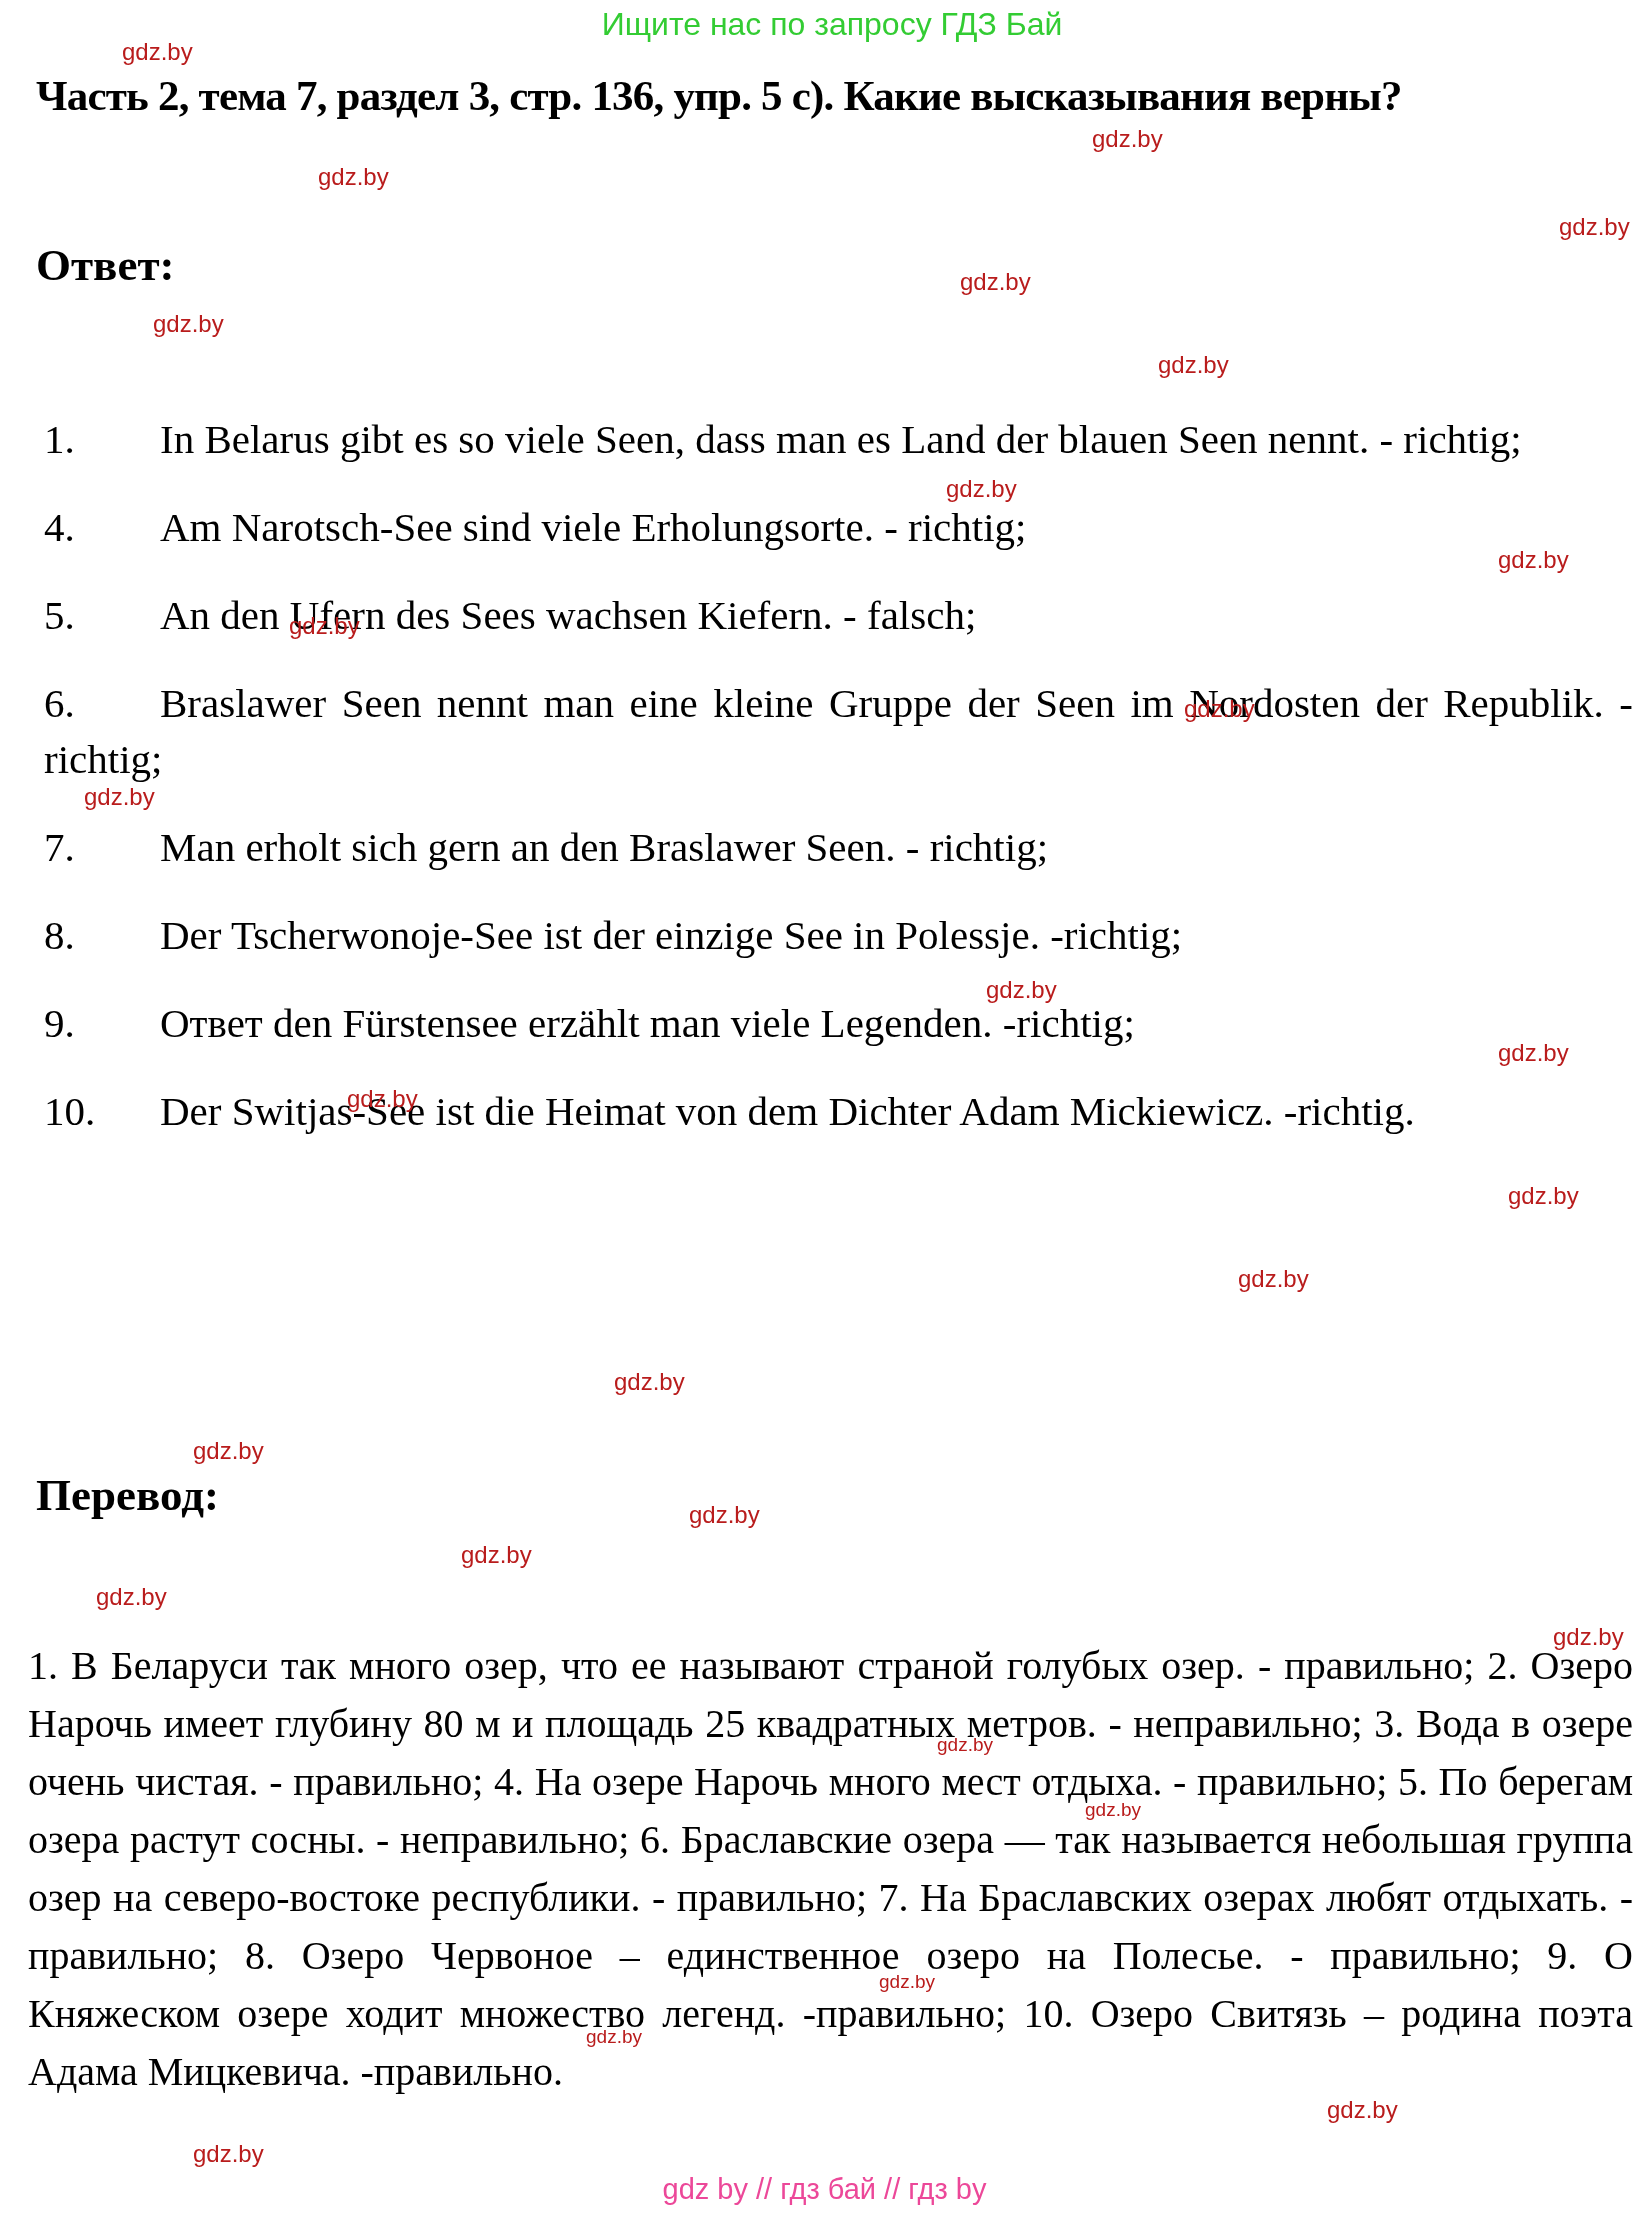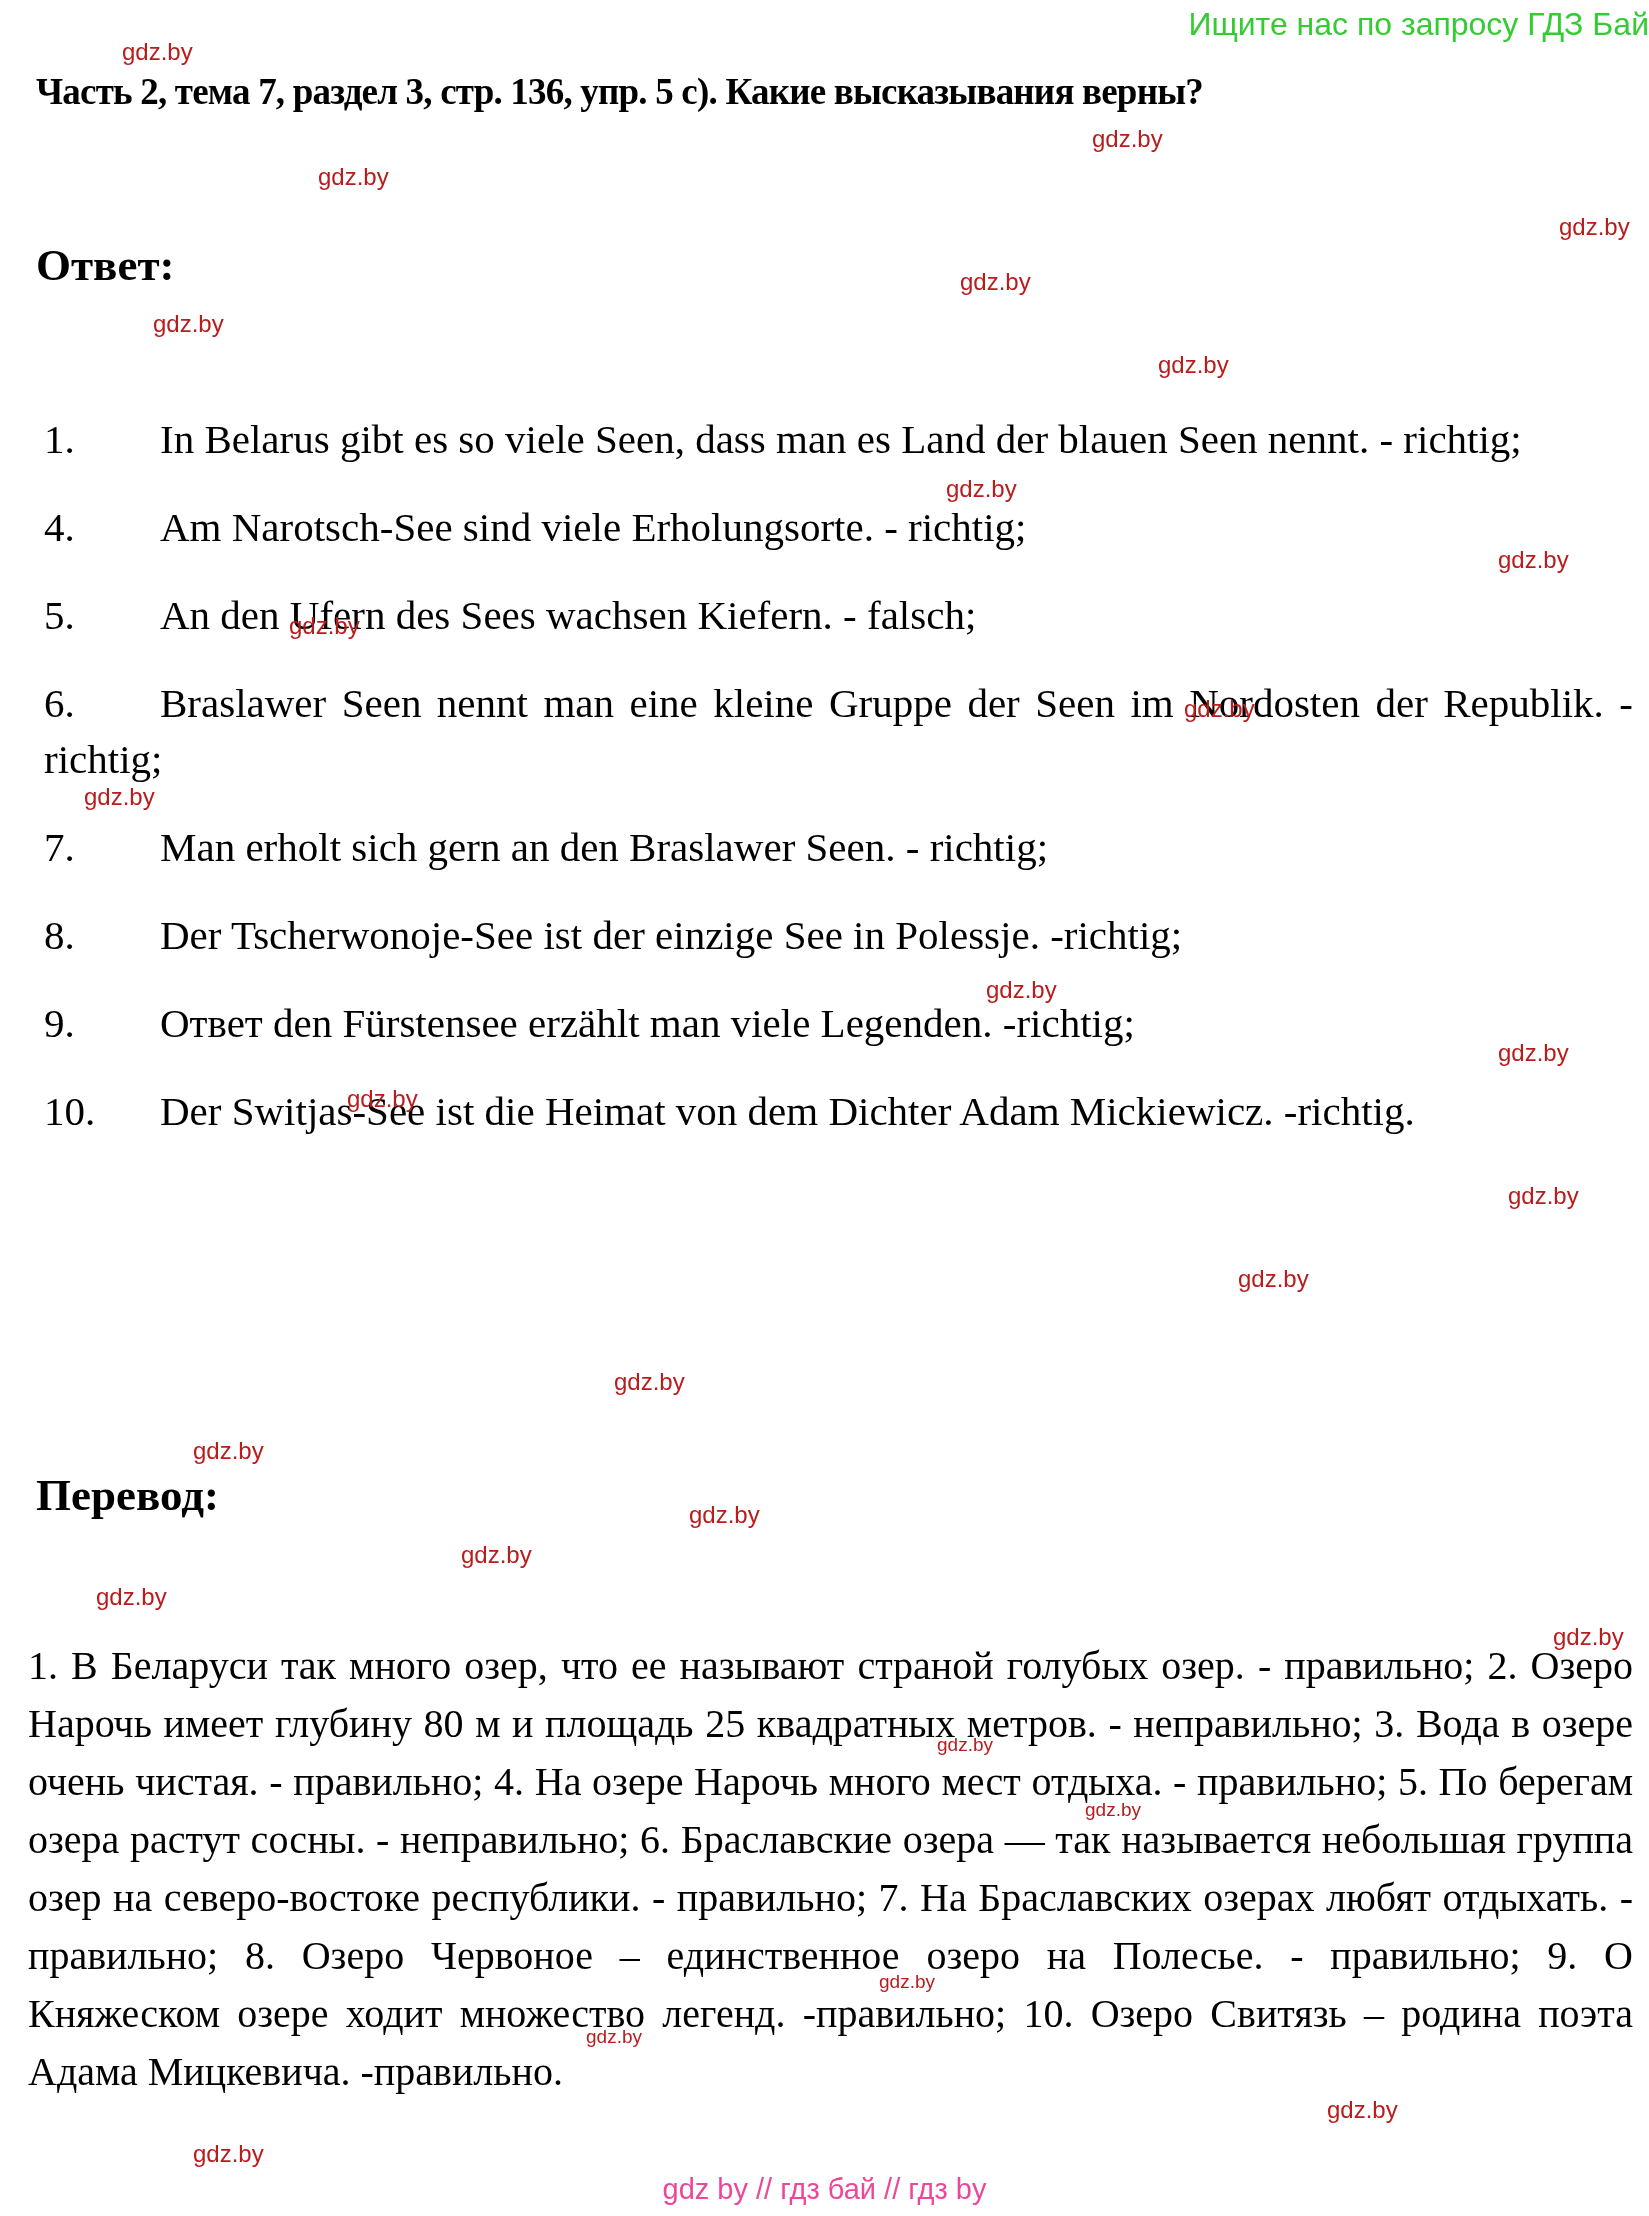--- a/index.html
+++ b/index.html
@@ -14,32 +14,32 @@
     background: #ffffff;
     color: #000000;
     font-family: "Liberation Serif", serif;
     overflow: hidden;
   }
   .green-header {
     position: absolute;
     left: 15px;
     right: 0;
     top: 6.4px;
-    text-align: right;
+    text-align: center;
     font-family: "Liberation Sans", sans-serif;
     font-size: 32px;
     font-weight: 400;
   }
   .title {
     position: absolute;
     left: 36px;
     top: 71px;
     margin: 0;
     width: 1590px;
-    font-size: 37px;
+    font-size: 43px;
     font-weight: bold;
     letter-spacing: -0.8px;
     line-height: 1.15;
   }
   .heading {
     position: absolute;
     left: 36px;
     margin: 0;
     font-size: 45px;
     font-weight: bold;

